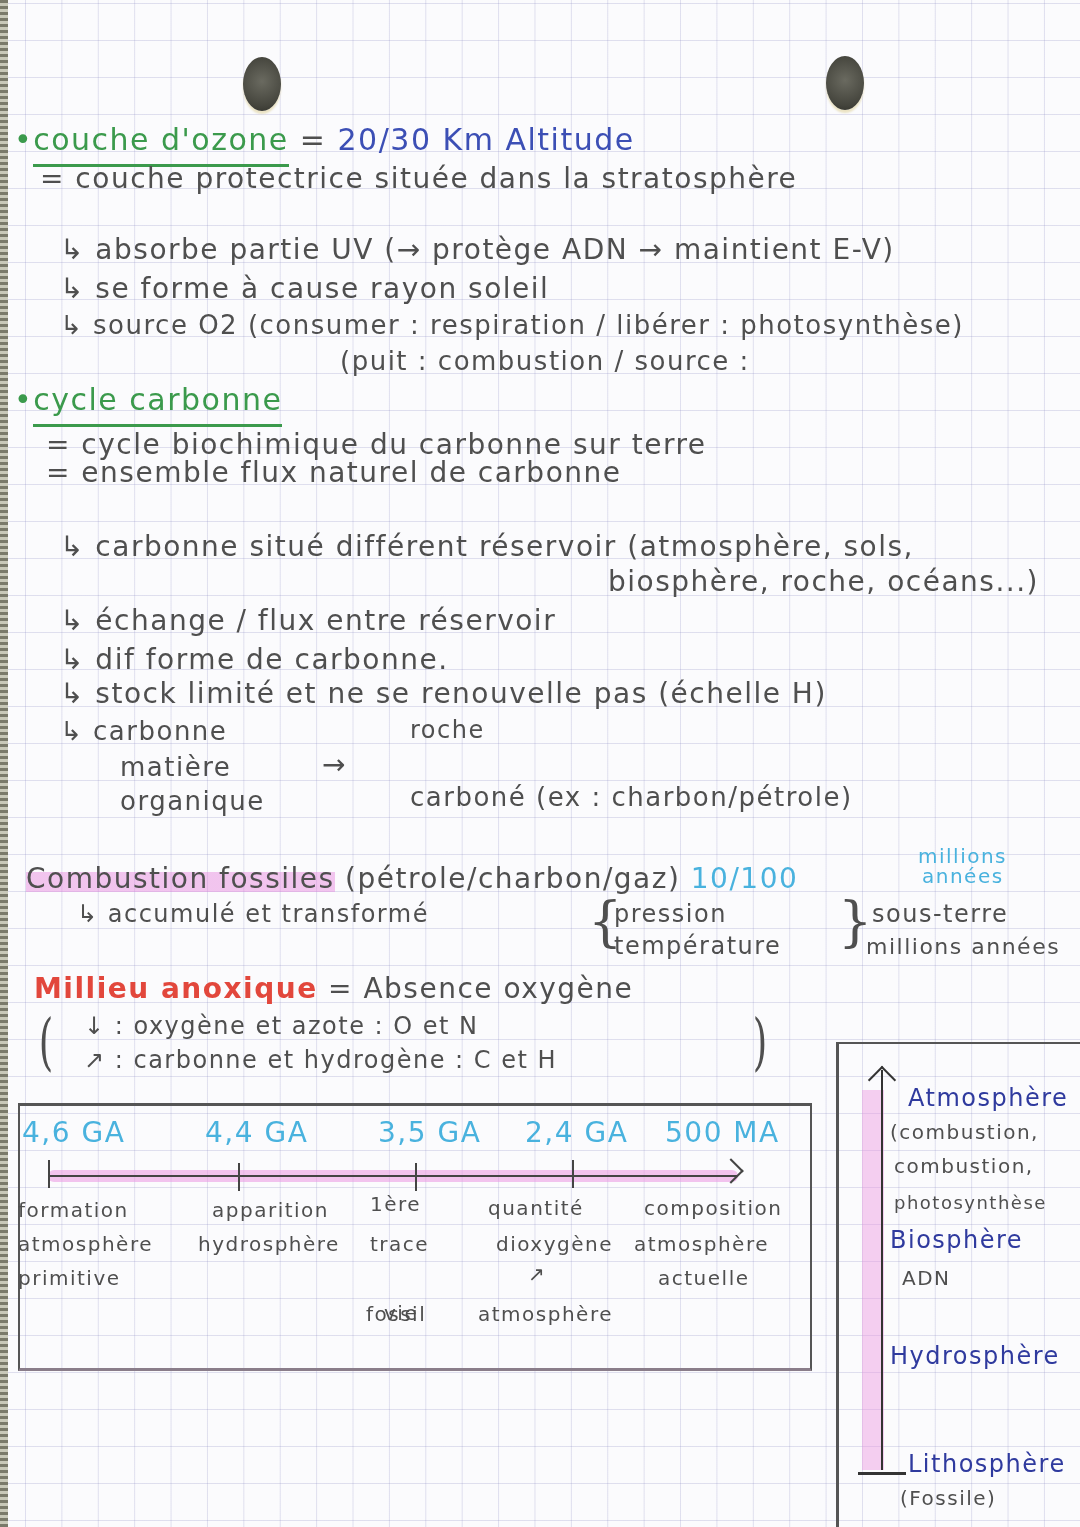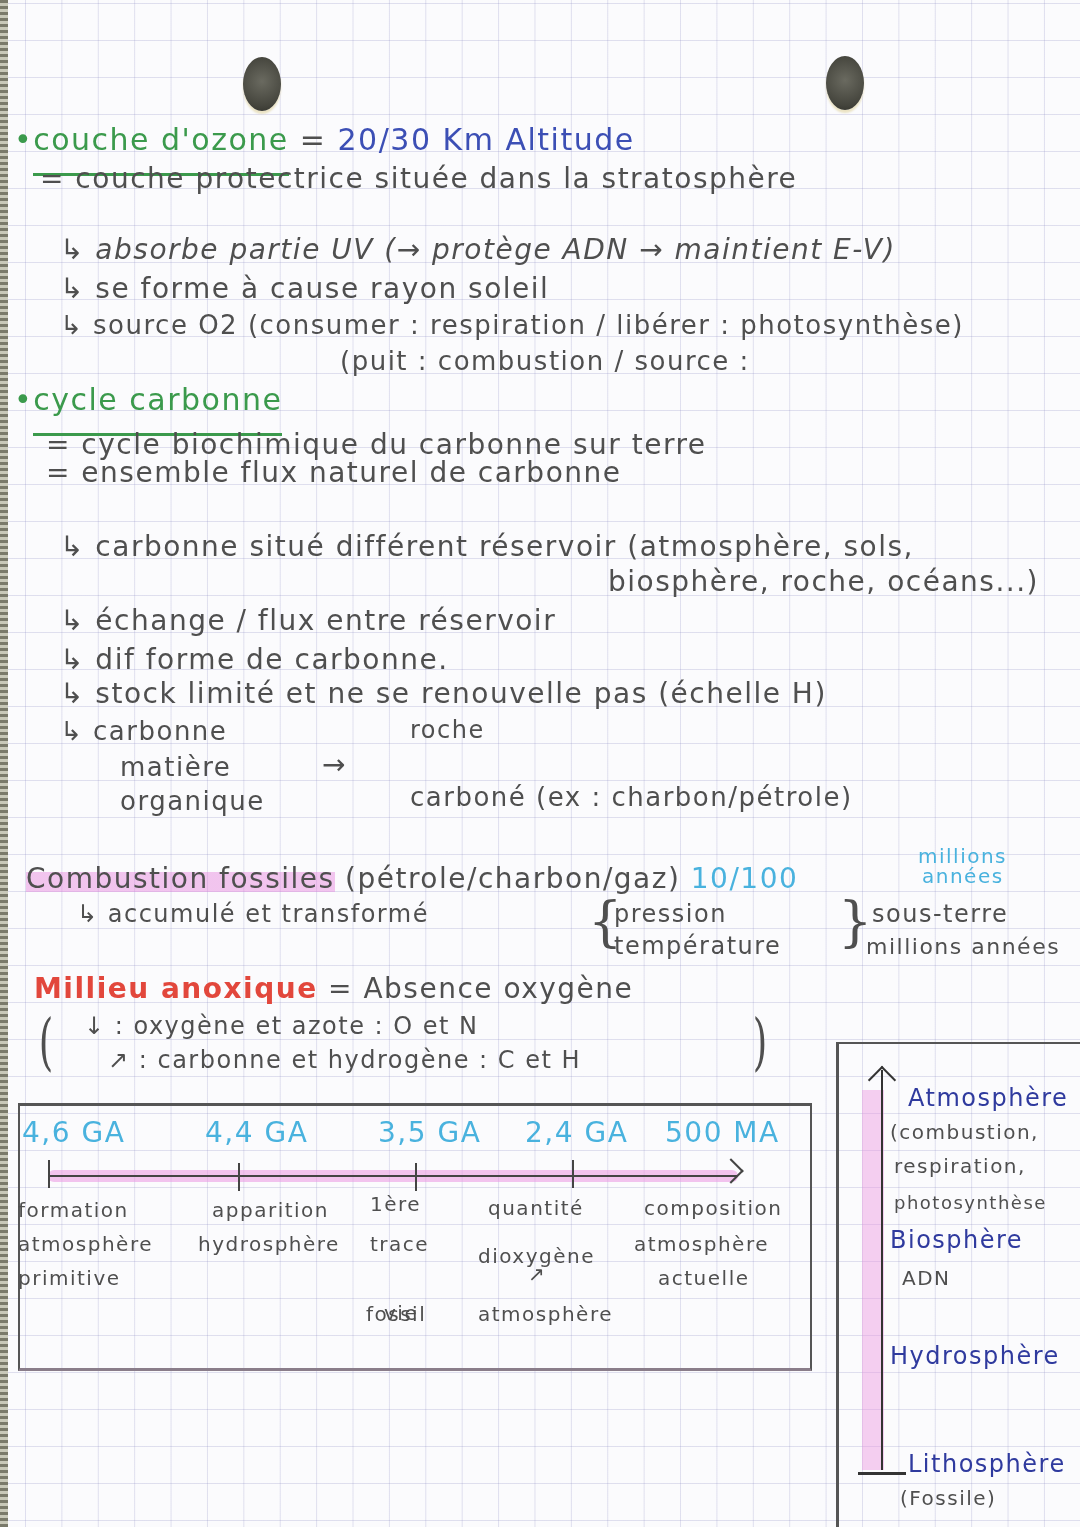--- a/index.html
+++ b/index.html
@@ -29,21 +29,21 @@
     .line {
       position: absolute; white-space: nowrap;
       font-family: "DejaVu Sans", sans-serif;
       font-size: 28px; letter-spacing: 1.5px; color: #4f4f4f;
     }
     .green { color: #3b9a4c; }
     .blue { color: #3c4fb5; }
     .cyan { color: #49b2de; }
     .red { color: #e2473c; }
     .navy { color: #2f3a9e; }
-    .ul-green { border-bottom: 3px solid #3b9a4c; padding-bottom: 16px; margin-top: 40px; }
+    .ul-green { border-bottom: 3px solid #3b9a4c; padding-bottom: 7px; margin-top: 40px; }
     .hl { background: linear-gradient(to bottom, transparent 30%, rgba(230,130,220,0.45) 30%, rgba(230,130,220,0.45) 92%, transparent 92%); }
     .small { font-size: 24px; }
     .tiny { font-size: 20px; }
     .bullet { color: #3b9a4c; }
     .box {
       position: absolute; left: 18px; top: 1103px; width: 790px; height: 262px;
       border-left: 2px solid #555; border-right: 2px solid #555;
       border-top: 3px solid #555; border-bottom: 3px solid #8a7d8a;
     }
     .tl-arrow {
@@ -83,21 +83,21 @@
 <div class="binding"></div>
 <div class="hole" style="left:243px; top:57px;"></div>
 <div class="hole" style="left:826px; top:56px;"></div>
 
 <div class="line" style="left:14px; top:122px; font-size:30px;">
   <span class="bullet">•</span><span class="green ul-green">couche d'ozone</span>
   <span>=</span>
   <span class="blue">20/30 Km Altitude</span>
 </div>
 <div class="line" style="left:40px; top:162px;">= couche protectrice située dans la stratosphère</div>
-<div class="line" style="left:60px; top:233px;font-style:italic;">↳ absorbe partie UV (→ protège ADN → maintient E-V)</div>
+<div class="line" style="left:60px; top:233px;">↳ absorbe partie UV (→ protège ADN → maintient E-V)</div>
 <div class="line" style="left:60px; top:272px;">↳ se forme à cause rayon soleil</div>
 <div class="line" style="left:60px; top:310px; font-size:26px;">↳ source O2 (consumer : respiration / libérer : photosynthèse)</div>
 <div class="line" style="left:340px; top:346px; font-size:26px;">(puit : combustion / source :</div>
 
 <div class="line" style="left:14px; top:382px; font-size:30px;">
   <span class="bullet">•</span><span class="green ul-green">cycle carbonne</span>
 </div>
 <div class="line" style="left:46px; top:420px;margin-top:8px;">= cycle biochimique du carbonne sur terre</div>
 <div class="line" style="left:46px; top:456px;">= ensemble flux naturel de carbonne</div>
 <div class="line" style="left:60px; top:530px;">↳ carbonne situé différent réservoir (atmosphère, sols,</div>
@@ -129,21 +129,21 @@
 
 <div class="line" style="left:34px; top:972px;">
   <span class="red" style="font-weight:bold;">Millieu anoxique</span>
   <span>= Absence oxygène</span>
 </div>
 <div class="brace" style="left:34px; top:1005px; font-size:62px; transform:scaleX(0.6);">(</div>
 <div class="line small" style="left:84px; top:1012px;">
   <span class="arrow-sym">↓</span>
   <span>: oxygène et azote : O et N</span>
 </div>
-<div class="line small" style="left:84px; top:1046px;margin-left:24px;">
+<div class="line small" style="left:84px; top:1046px;">
   <span class="arrow-sym">↗</span>
   <span>: carbonne et hydrogène : C et H</span>
 </div>
 <div class="brace" style="left:748px; top:1005px; font-size:62px; transform:scaleX(0.6);">)</div>
 
 <div class="box"></div>
 <div class="tl-arrow"></div>
 <div class="tl-line"></div>
 <div class="tl-head"></div>
 <div class="tick" style="left:48px; top:1160px;"></div>
@@ -163,35 +163,35 @@
 
 <div class="line tiny" style="left:212px; top:1198px;">apparition</div>
 <div class="line tiny" style="left:198px; top:1232px;">hydrosphère</div>
 
 <div class="line tiny" style="left:370px; top:1192px;">1ère</div>
 <div class="line tiny" style="left:370px; top:1232px;">trace</div>
 <div class="line tiny" style="left:384px; top:1266px;margin-top:35px;">vie</div>
 <div class="line tiny" style="left:366px; top:1302px;">fossil</div>
 
 <div class="line tiny" style="left:488px; top:1196px;">quantité</div>
-<div class="line tiny" style="left:478px; top:1232px;margin-top:12px;">dioxygène</div>
+<div class="line tiny" style="left:496px; top:1232px;">dioxygène</div>
 <div class="line tiny arrow-sym" style="left:528px; top:1262px;">↗</div>
 <div class="line tiny" style="left:478px; top:1302px;">atmosphère</div>
 
 <div class="line tiny" style="left:644px; top:1196px;">composition</div>
 <div class="line tiny" style="left:634px; top:1232px;">atmosphère</div>
 <div class="line tiny" style="left:636px; top:1266px;margin-left:22px;">actuelle</div>
 
 <div class="rbox"></div>
 <div class="vhl"></div>
 <div class="vline"></div>
 <div class="vhead"></div>
 <div class="vbase"></div>
 
 <div class="line navy small" style="left:908px; top:1084px;">Atmosphère</div>
 <div class="line tiny" style="left:890px; top:1120px;">(combustion,</div>
-<div class="line tiny" style="left:894px; top:1154px;">respiration,</div>
+<div class="line tiny" style="left:894px; top:1154px;">combustion,</div>
 <div class="line tiny" style="left:894px; top:1192px; font-size:18px;">photosynthèse</div>
 <div class="line navy small" style="left:890px; top:1226px;">Biosphère</div>
 <div class="line tiny" style="left:902px; top:1266px;">ADN</div>
 <div class="line navy small" style="left:890px; top:1342px;">Hydrosphère</div>
 <div class="line navy small" style="left:908px; top:1450px;">Lithosphère</div>
 <div class="line tiny" style="left:900px; top:1486px;">(Fossile)</div>
 
 </body></html>

